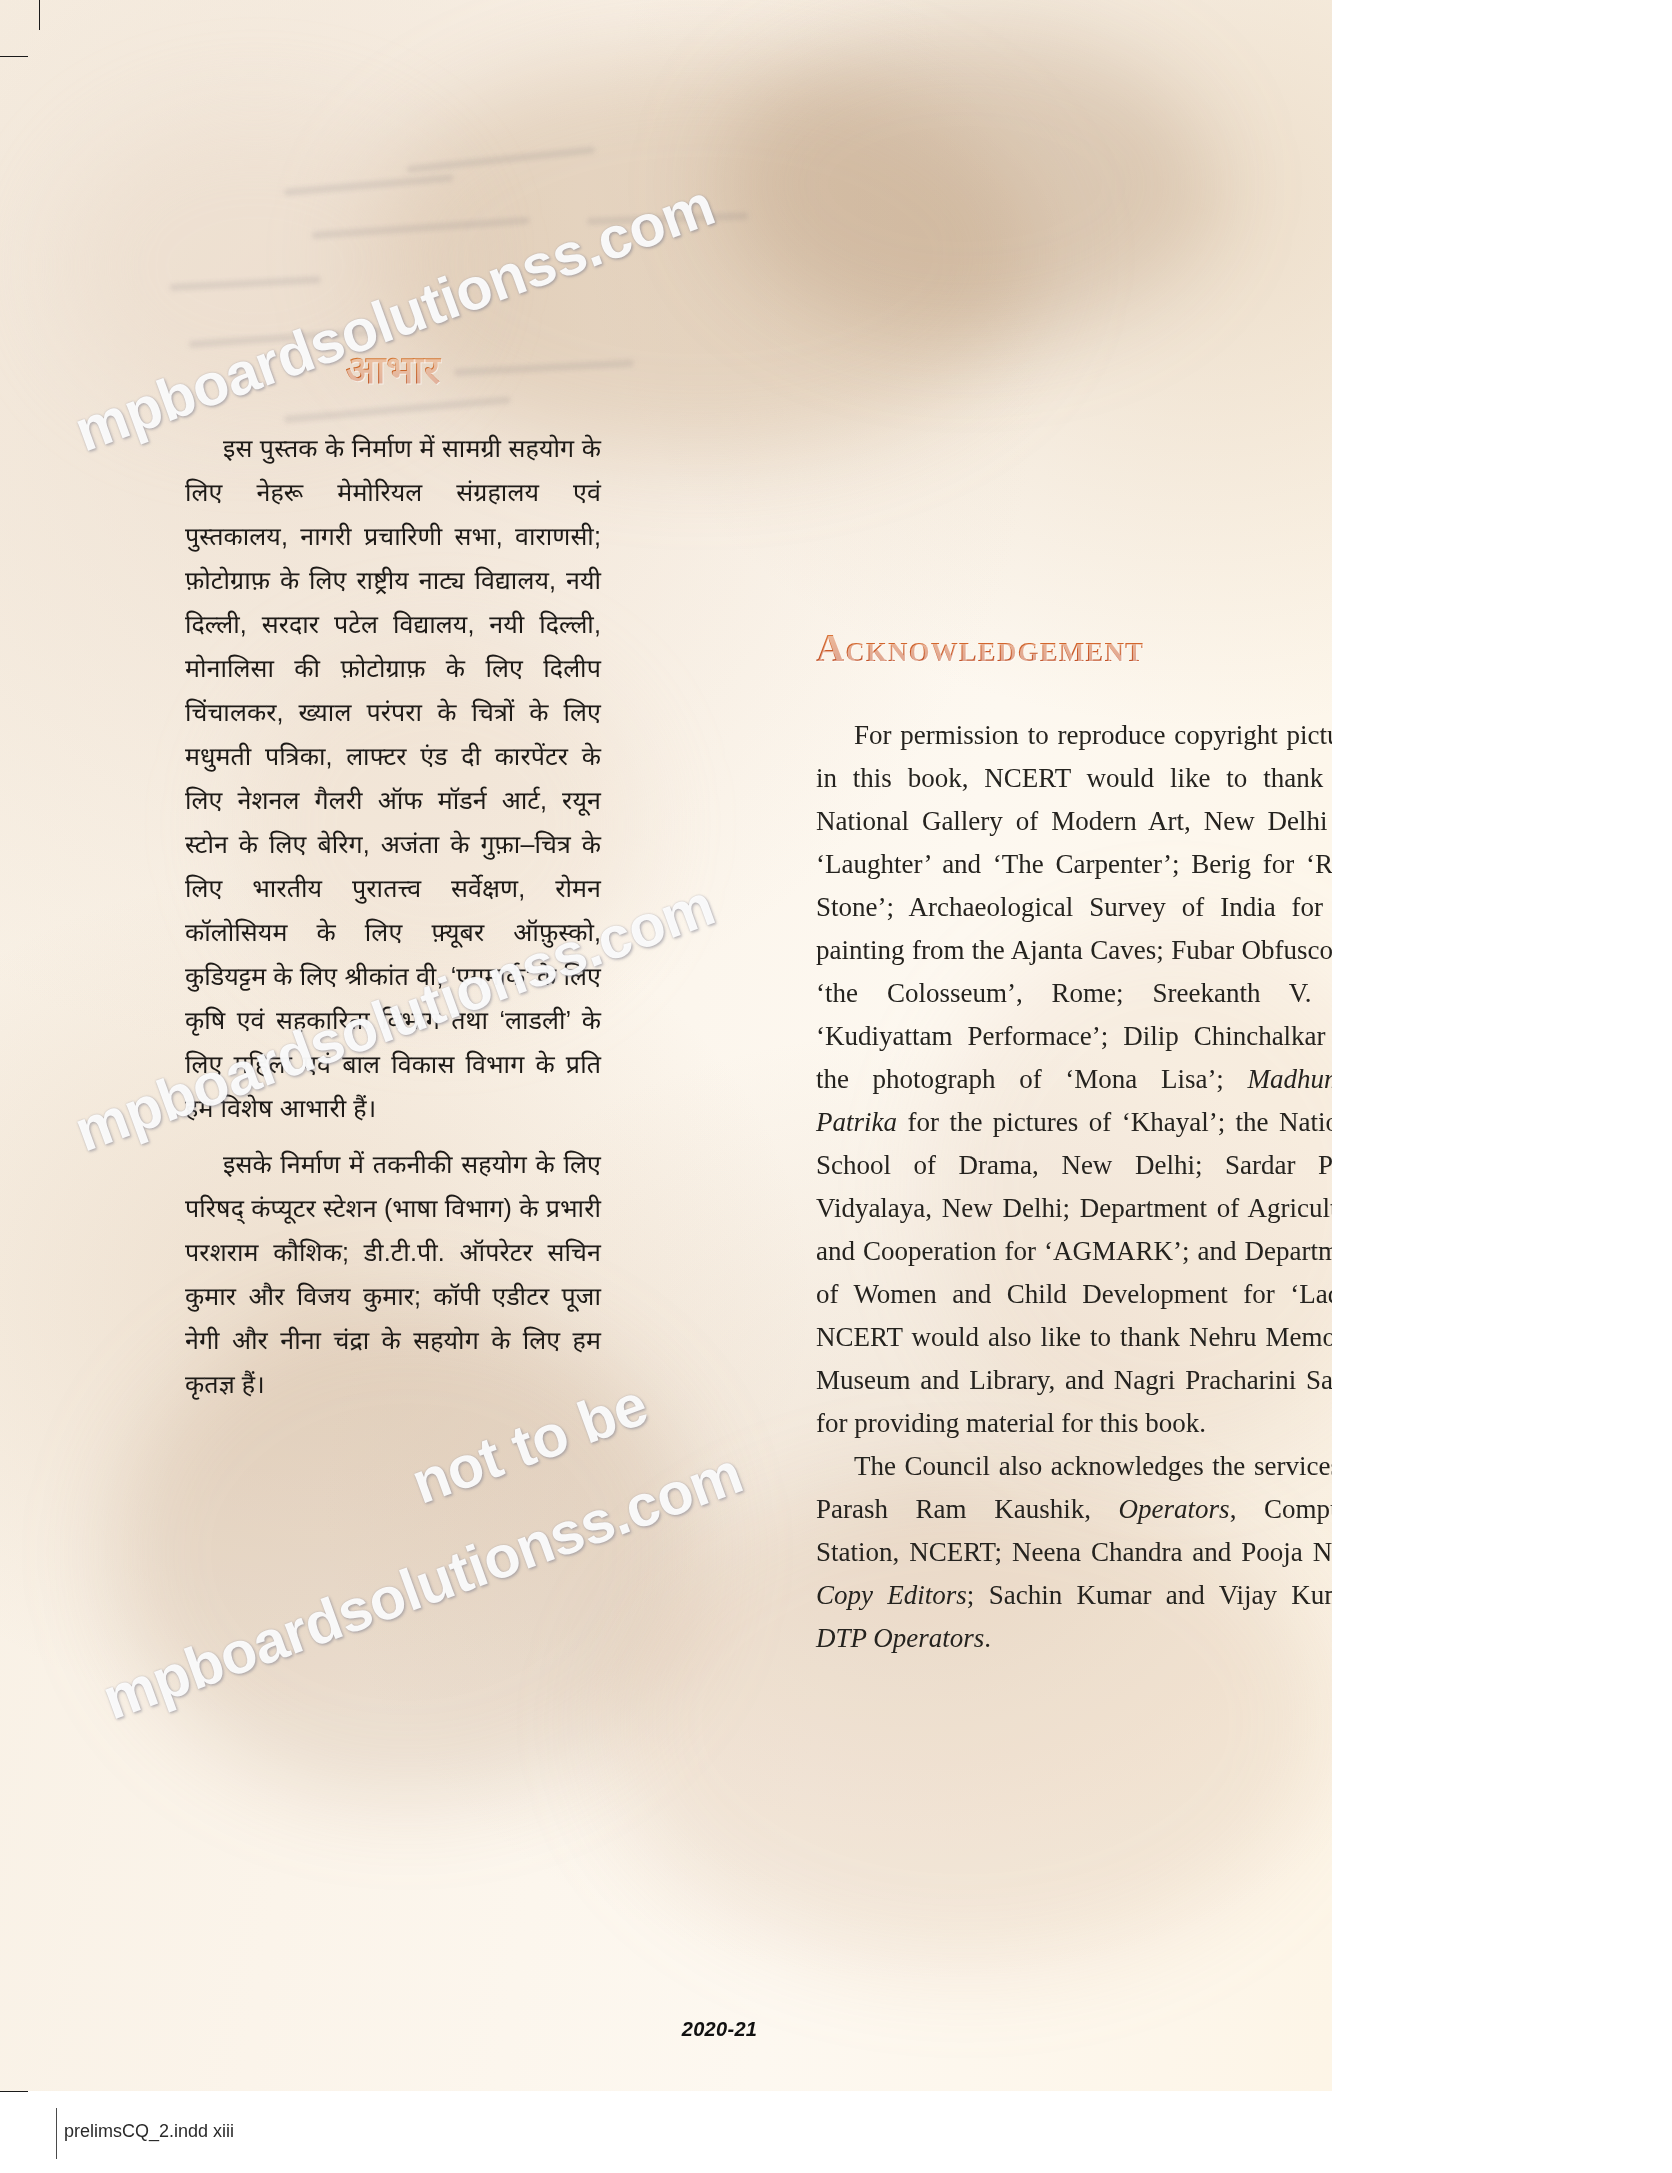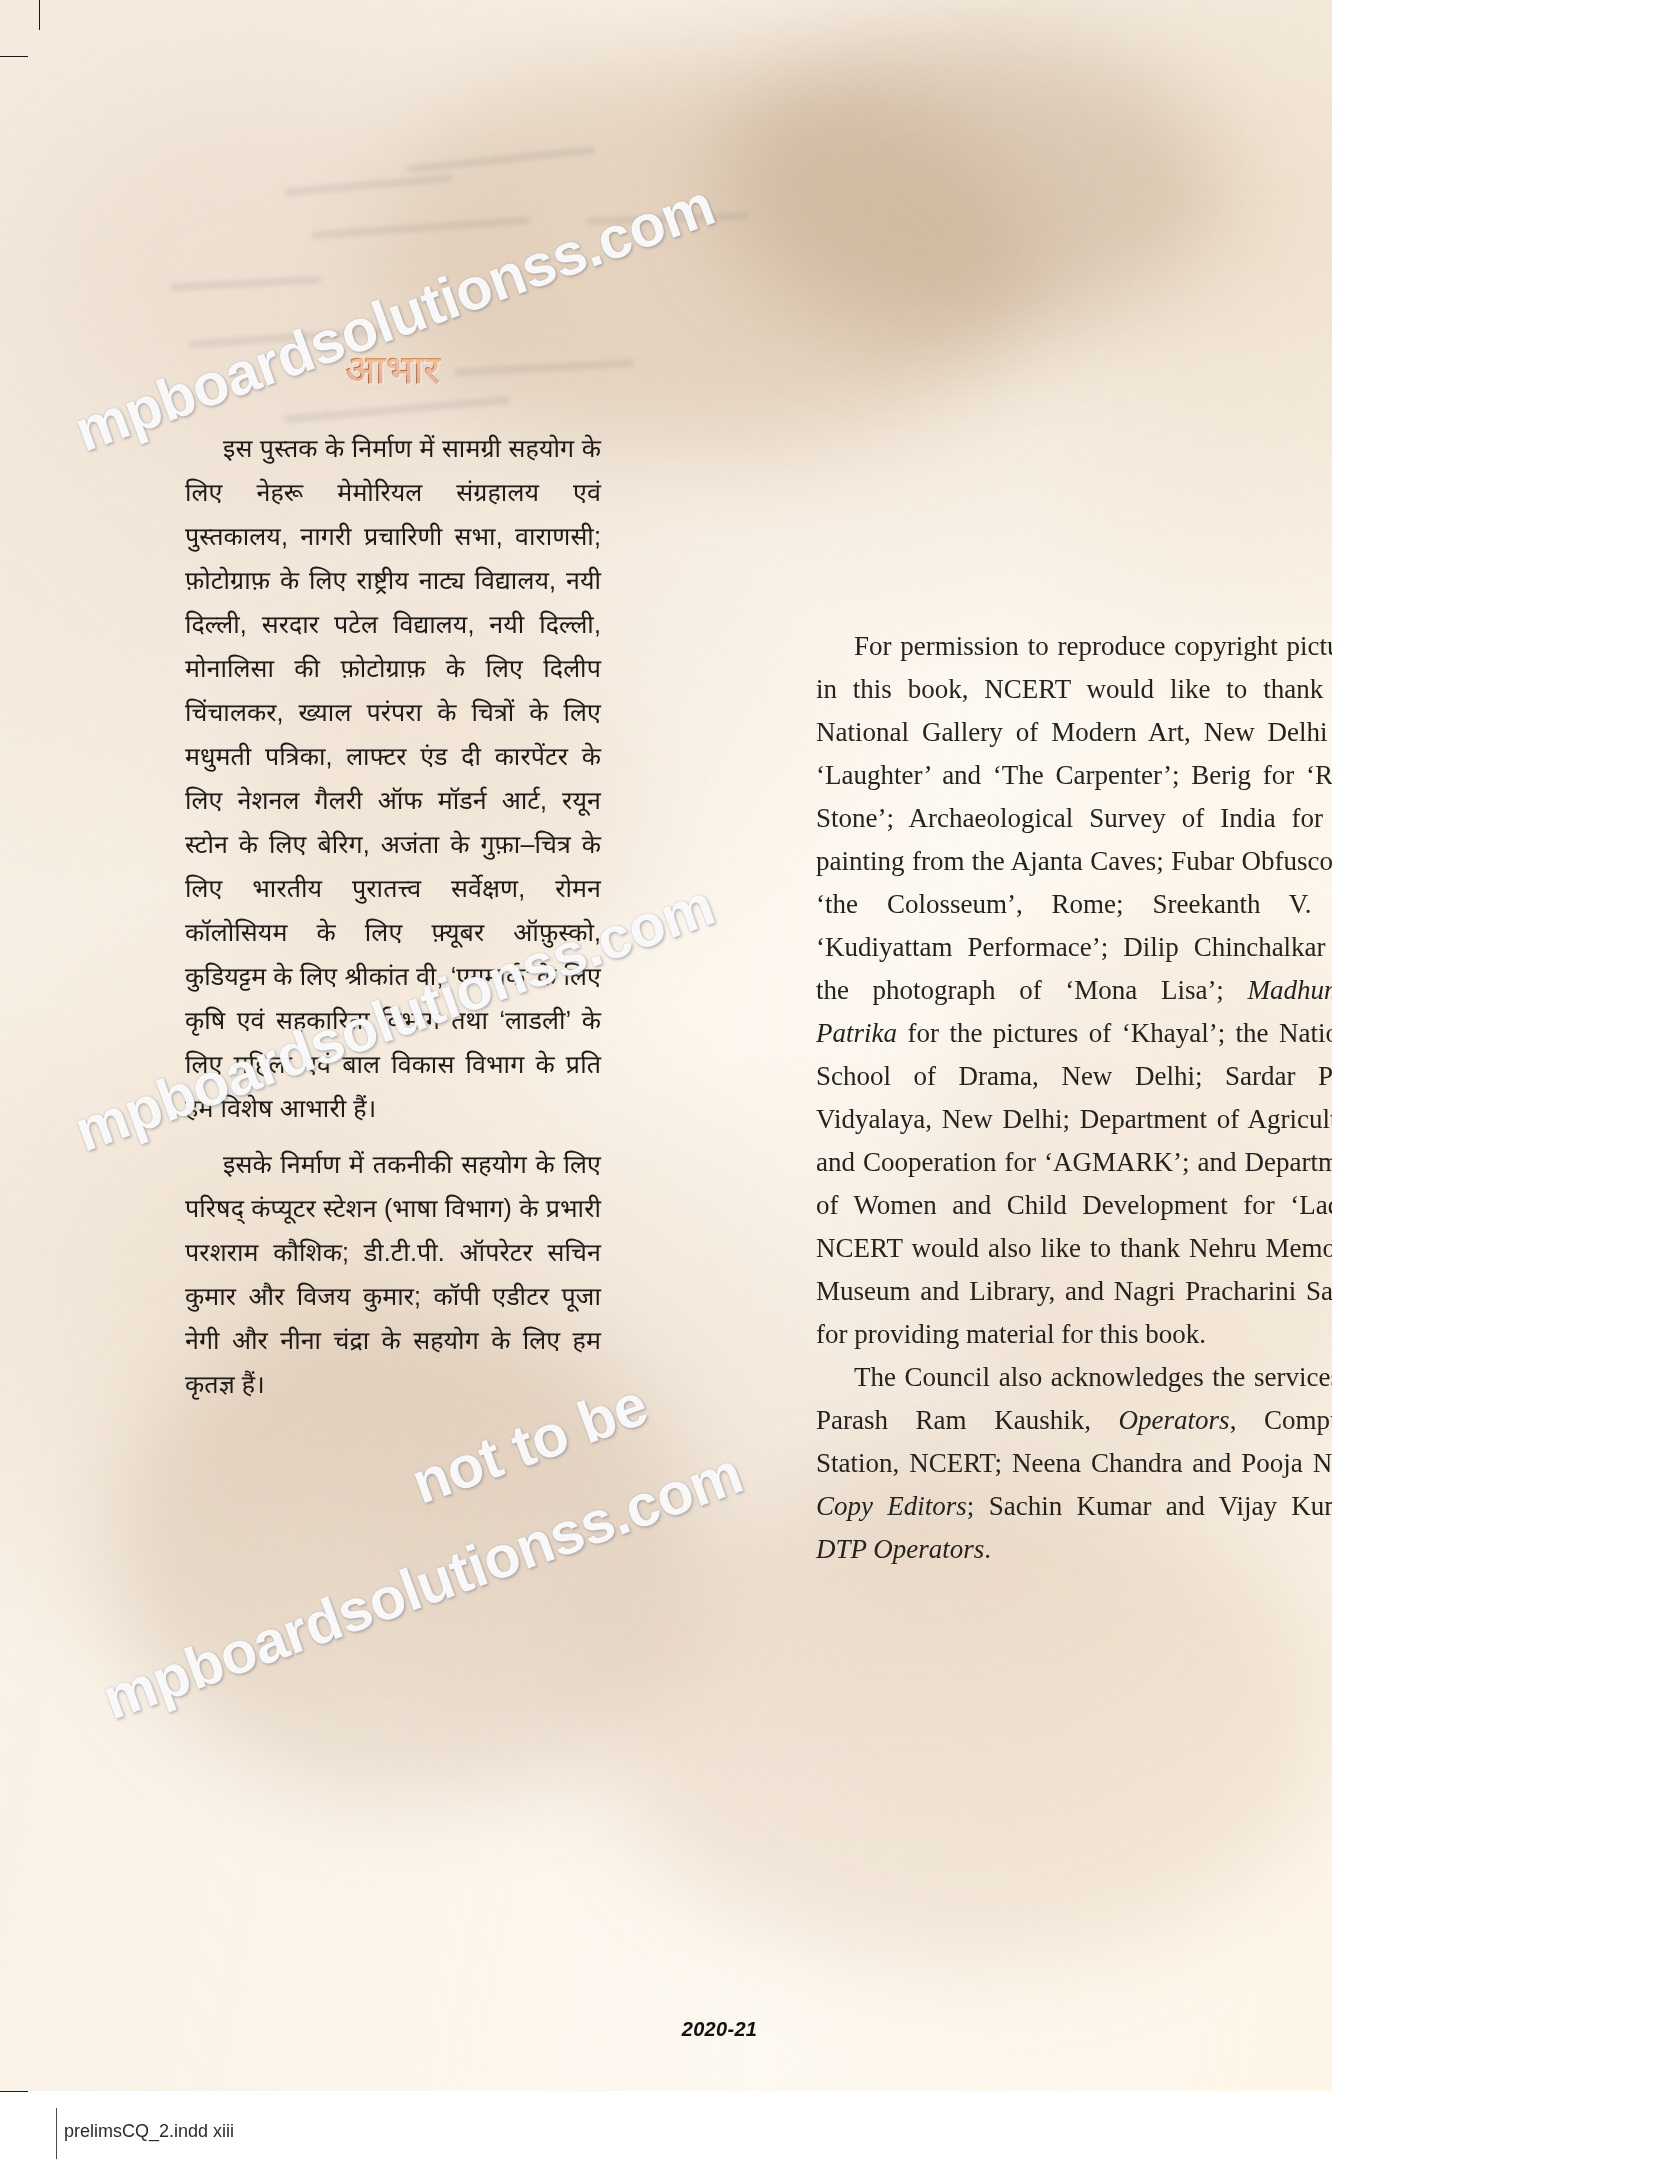--- a/index.html
+++ b/index.html
@@ -238,20 +238,21 @@
 
     <div id="yellow-band"></div>
 
     <div id="col-hindi">
       <h1 class="h-title">आभार</h1>
       <p class="hi-p">इस पुस्तक के निर्माण में सामग्री सहयोग के लिए नेहरू मेमोरियल संग्रहालय एवं पुस्तकालय, नागरी प्रचारिणी सभा, वाराणसी; फ़ोटोग्राफ़ के लिए राष्ट्रीय नाट्य विद्यालय, नयी दिल्ली, सरदार पटेल विद्यालय, नयी दिल्ली, मोनालिसा की फ़ोटोग्राफ़ के लिए दिलीप चिंचालकर, ख्याल परंपरा के चित्रों के लिए मधुमती पत्रिका, लाफ्टर एंड दी कारपेंटर के लिए नेशनल गैलरी ऑफ मॉडर्न आर्ट, रयून स्टोन के लिए बेरिग, अजंता के गुफ़ा–चित्र के लिए भारतीय पुरातत्त्व सर्वेक्षण, रोमन कॉलोसियम के लिए फ़्यूबर ऑफ़ुस्को, कुडियट्टम के लिए श्रीकांत वी, ‘एगमार्क’ के लिए कृषि एवं सहकारिता विभाग तथा ‘लाडली’ के लिए महिला एवं बाल विकास विभाग के प्रति हम विशेष आभारी हैं।</p>
       <p class="hi-p">इसके निर्माण में तकनीकी सहयोग के लिए परिषद् कंप्यूटर स्टेशन (भाषा विभाग) के प्रभारी परशराम कौशिक; डी.टी.पी. ऑपरेटर सचिन कुमार और विजय कुमार; कॉपी एडीटर पूजा नेगी और नीना चंद्रा के सहयोग के लिए हम कृतज्ञ हैं।</p>
     </div>
 
     <div id="col-english">
+      <h1 class="e-title">Acknowledgement</h1>
       <p class="en-p">For permission to reproduce copyright pictures in this book, NCERT would like to thank the National Gallery of Modern Art, New Delhi for ‘Laughter’ and ‘The Carpenter’; Berig for ‘Rune Stone’; Archaeological Survey of India for the painting from the Ajanta Caves; Fubar Obfusco for ‘the Colosseum’, Rome; Sreekanth V. for ‘Kudiyattam Performace’; Dilip Chinchalkar for  the photograph of ‘Mona Lisa’; <i>Madhumati Patrika</i> for the pictures of ‘Khayal’; the National School of Drama, New Delhi; Sardar Patel Vidyalaya, New Delhi; Department of Agriculture and Cooperation for ‘AGMARK’; and Department of Women and Child Development for ‘Ladli’. NCERT would also like to thank Nehru Memorial Museum and Library, and Nagri Pracharini Sabha for providing material for this book.</p>
       <p class="en-p">The Council also acknowledges the services of Parash Ram Kaushik, <i>Operators</i>, Computer Station, NCERT; Neena Chandra and Pooja Negi, <i>Copy Editors</i>; Sachin Kumar and Vijay Kumar, <i>DTP Operators</i>.</p>
     </div>
 
     <div class="wm wm-1">mpboardsolutionss.com</div>
     <div class="wm wm-2">mpboardsolutionss.com</div>
     <div class="wm wm-3">mpboardsolutionss.com</div>
     <div class="wm wm-4">not to be</div>
 
     <div id="year-line">2020-21</div>

